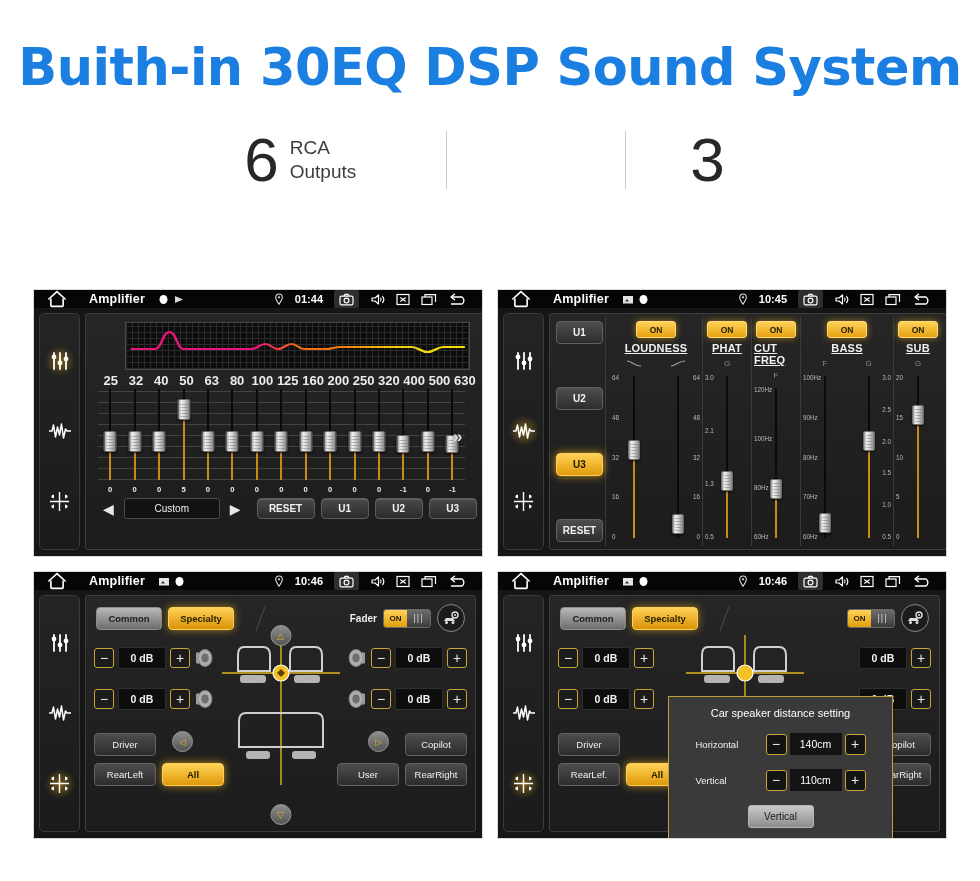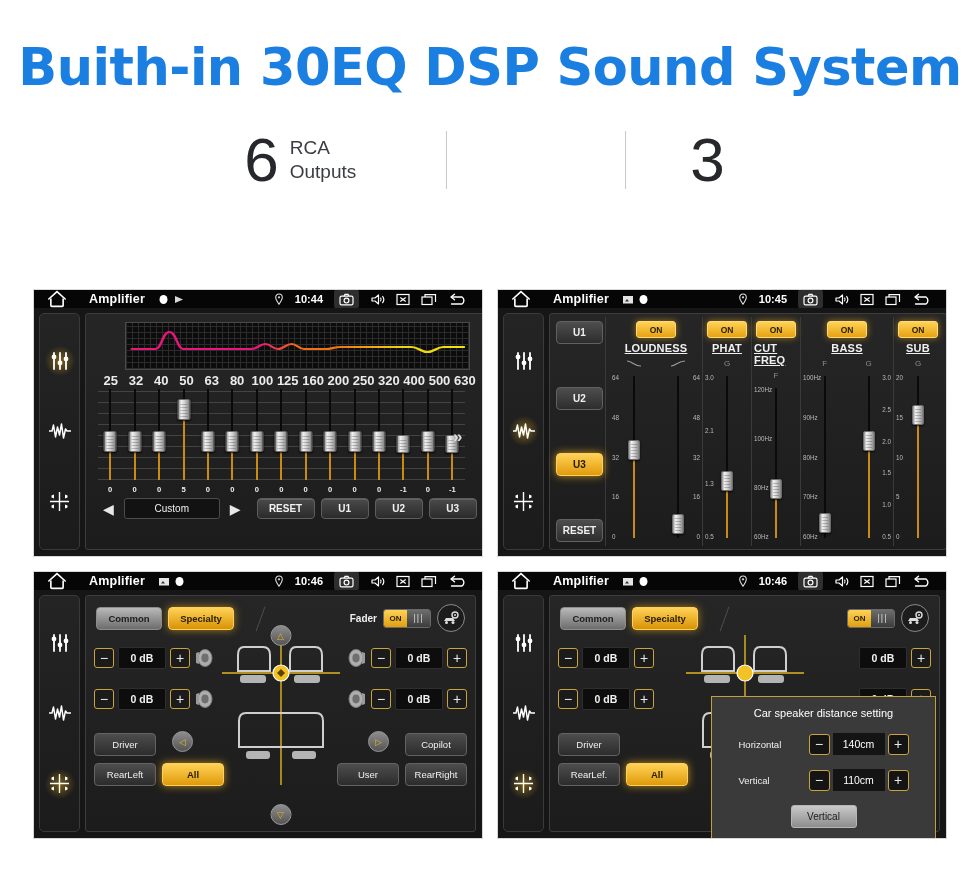--- a/index.html
+++ b/index.html
@@ -382,21 +382,20 @@
 
   
   .modal {
     position: absolute;
     left: 110px; top: 61px;
     width: 225px; height: 145px;
     background: #3a3a3a;
     border: 1px solid #c0a03c;
     z-index: 20;
     padding: 10px 0 0;
-    margin-left: 43px;
   }
   .modal-title {
     text-align: center; color: #fff; font-size: 11px;
     margin-bottom: 14px;
   }
   .modal-row {
     display: flex; align-items: center; justify-content: center;
     gap: 12px; margin-bottom: 14px;
   }
   .modal-lab { width: 58px; color: #f0f0f0; font-size: 9.5px; }
@@ -461,21 +460,21 @@
           </svg>
         <svg width="10" height="9">
             <path d="M1 1 L9 4.5 L1 8 Z" fill="#d8d8d8"></path>
           </svg>
       </span>
       <span class="sb-right">
         <svg width="10" height="13">
             <path d="M5 1 a3.3 3.3 0 0 1 3.3 3.3 c0 2.4-3.3 7-3.3 7 s-3.3-4.6-3.3-7 A3.3 3.3 0 0 1 5 1 Z" fill="none" stroke="#ddd" stroke-width="1.1"></path>
             <circle cx="5" cy="4.3" r="1.1" fill="#ddd"></circle>
           </svg>
-        <span class="sb-time">10:44</span>
+        <span class="sb-time">01:44</span>
         <span class="sb-cam-wrap">
           <svg width="15" height="13">
               <rect x="1" y="3.2" width="13" height="8.6" rx="1.6" fill="none" stroke="#fff" stroke-width="1.2"></rect>
               <path d="M5 3.2 L6 1.4 H9 L10 3.2" fill="none" stroke="#fff" stroke-width="1.2"></path>
               <circle cx="7.5" cy="7.6" r="2.4" fill="none" stroke="#fff" stroke-width="1.2"></circle>
             </svg>
         </span>
         <span class="sb-ico">
           <svg width="15" height="13">
               <path d="M2 5 H5 L8.5 2 V11 L5 8 H2 Z" fill="none" stroke="#fff" stroke-width="1.2" stroke-linejoin="round"></path>

